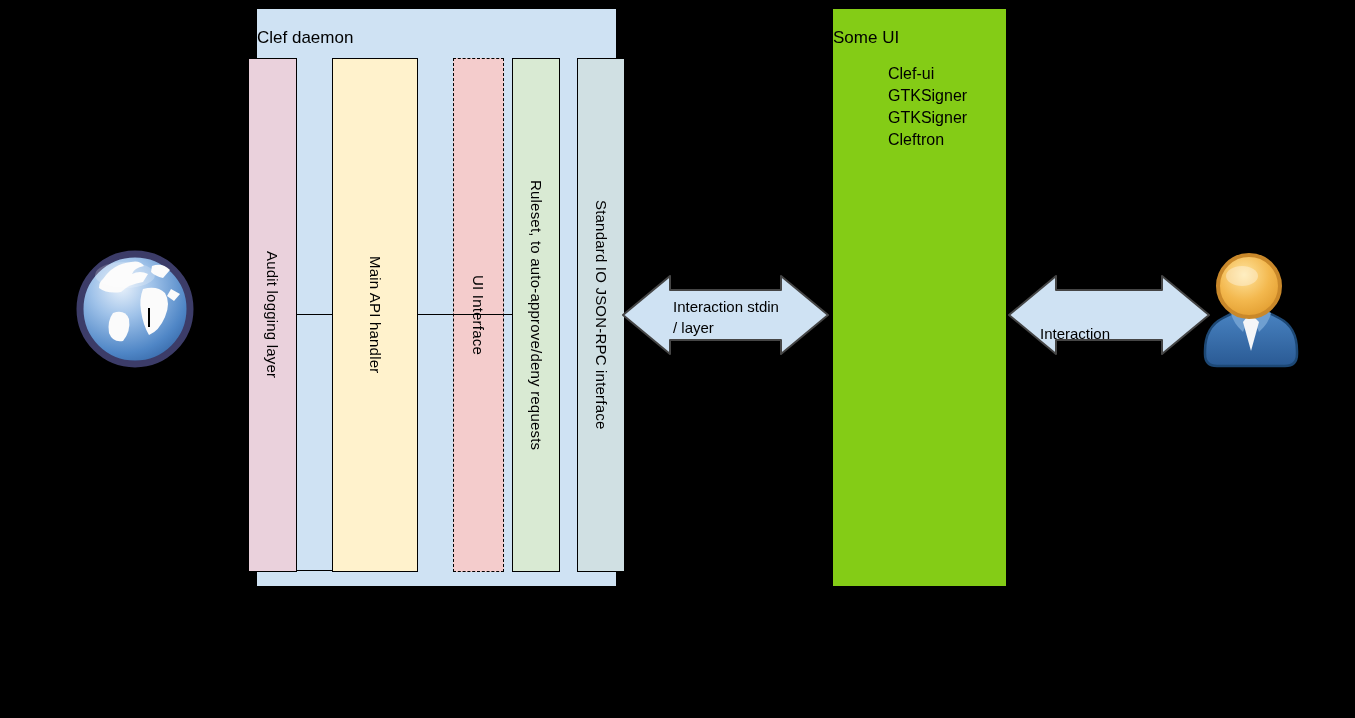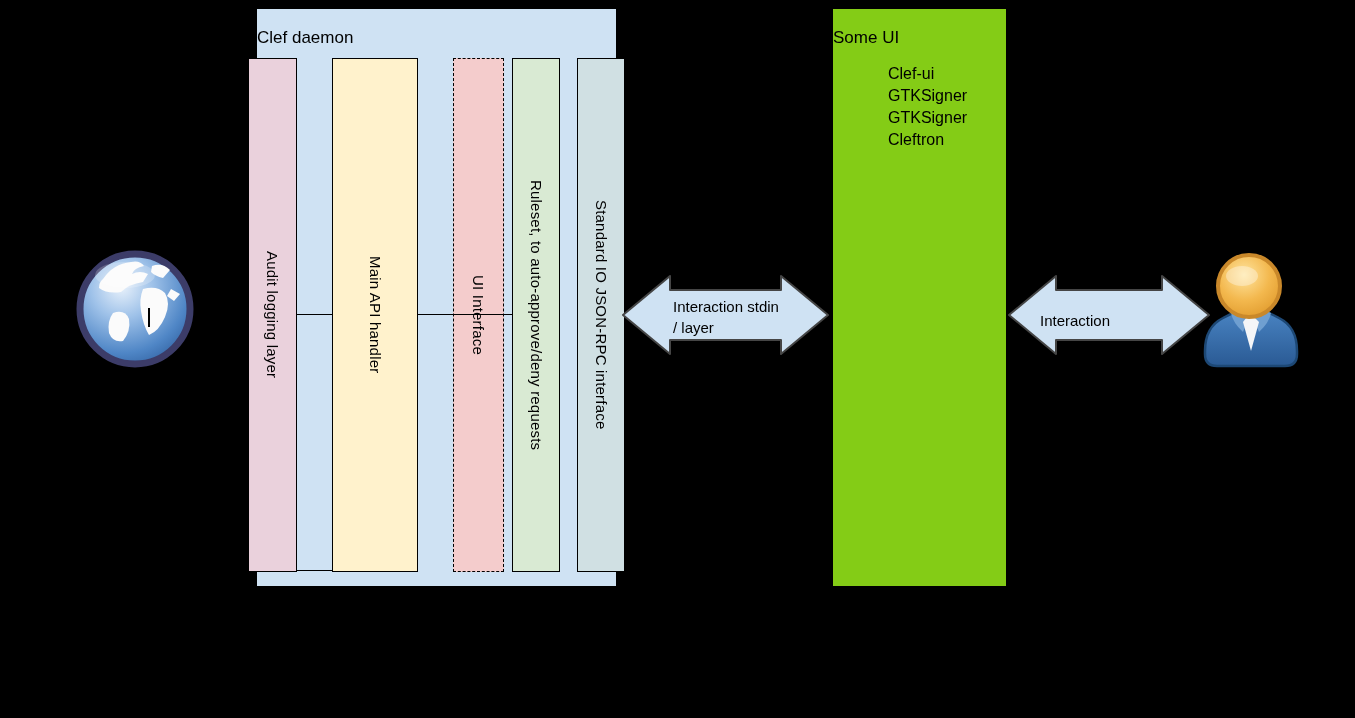--- a/index.html
+++ b/index.html
@@ -42,21 +42,21 @@
     position:absolute;left:832px;top:8px;width:175px;height:579px;
     background:#84cc16;border:1px solid #000;box-sizing:border-box;
   }
   .someui-list{position:absolute;left:11px;top:54px;font-size:16px;line-height:22px;margin-left:44px;}
   
   .arrow-svg{position:absolute;z-index:4;}
   .arrow-label{
     position:absolute;z-index:7;font-size:15px;line-height:21px;color:#000;white-space:nowrap;
   }
   .label-stdin{left:657px;top:296px;margin-left:16px;}
-  .label-interaction{left:1040px;top:310px;}
+  .label-interaction{left:1040px;top:323px;}
   
   .globe-wrap{position:absolute;left:73px;top:247px;width:124px;height:124px;}
   .person-wrap{position:absolute;left:1202px;top:250px;width:98px;height:118px;}
 </style>
 </head>
 <body>
 
 <div id="canvas">
 
   <div class="globe-wrap">

